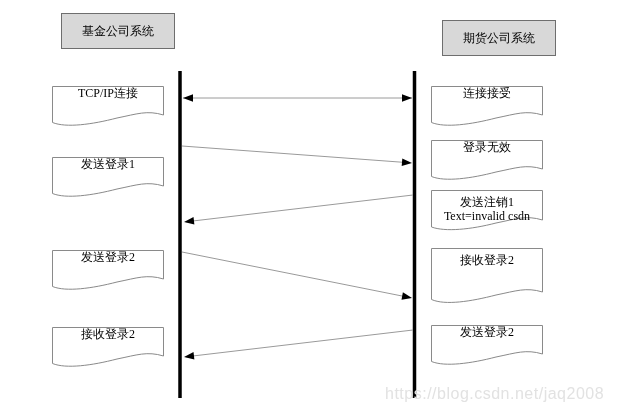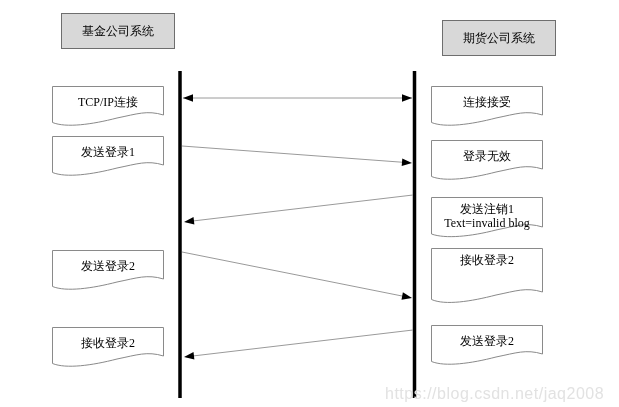--- a/index.html
+++ b/index.html
@@ -13,21 +13,21 @@
     background:#d8d8d8; border:1px solid #6e6e6e;
     display:flex; align-items:center; justify-content:center;
     font-size:12px; color:#000;
   }
   .doc { position:absolute; width:112px; }
   .doc svg { position:absolute; left:0; top:0; display:block; }
   .doc-text {
     position:relative; width:112px; text-align:center;
     font-size:12px; color:#000;
   }
-  .doc-text.one   { padding-top:9px;  line-height:14px; }
+  .doc-text.one   {  line-height:14px; }
   .doc-text.two   { padding-top:5px;  line-height:14px; }
   .doc-text.three { padding-top:5px;  line-height:15px; }
   .watermark {
     position:absolute; left:385px; top:385px;
     font-family:"Liberation Sans","DejaVu Sans",sans-serif;
     font-size:16px; color:#e2e2e2; letter-spacing:0.5px; white-space:nowrap;
   }
 </style>
 </head>
 <body>
@@ -78,21 +78,21 @@
 
   <div class="doc" style="left:52px; top:86px;">
     <svg width="112" height="42" viewBox="0 0 112 42">
       <path d="M0.5,0.5 H111.5 V29 C 95,24 85,28 65,32 C 40,38.5 14,42 0.5,36.5 Z" fill="#ffffff" stroke="#8a8a8a" stroke-width="1"></path>
     </svg>
     <div class="doc-text one">
       <div>TCP/IP连接</div>
     </div>
   </div>
 
-  <div class="doc" style="left:52px; top:136px;">
+  <div class="doc" style="left:52px; top:157px;">
     <svg width="112" height="42" viewBox="0 0 112 42">
       <path d="M0.5,0.5 H111.5 V29 C 95,24 85,28 65,32 C 40,38.5 14,42 0.5,36.5 Z" fill="#ffffff" stroke="#8a8a8a" stroke-width="1"></path>
     </svg>
     <div class="doc-text one">
       <div>发送登录1</div>
     </div>
   </div>
 
 
   <div class="doc" style="left:52px; top:250px;">
@@ -124,27 +124,27 @@
 
   <div class="doc" style="left:431px; top:86px;">
     <svg width="112" height="42" viewBox="0 0 112 42">
       <path d="M0.5,0.5 H111.5 V29 C 95,24 85,28 65,32 C 40,38.5 14,42 0.5,36.5 Z" fill="#ffffff" stroke="#8a8a8a" stroke-width="1"></path>
     </svg>
     <div class="doc-text one">
       <div>连接接受</div>
     </div>
   </div>
 
-  <div class="doc" style="left:431px; top:190px;margin-top:7px;">
+  <div class="doc" style="left:431px; top:190px;">
     <svg width="112" height="42" viewBox="0 0 112 42">
       <path d="M0.5,0.5 H111.5 V30 C 95,25 85,29 65,33 C 40,39.5 14,42 0.5,37 Z" fill="#ffffff" stroke="#8a8a8a" stroke-width="1"></path>
     </svg>
     <div class="doc-text two">
       <div>发送注销1</div>
-      <div>Text=invalid blog</div>
+      <div>Text=invalid csdn</div>
     </div>
   </div>
 
   <div class="doc" style="left:431px; top:248px;">
     <svg width="112" height="58" viewBox="0 0 112 58">
       <path d="M0.5,0.5 H111.5 V44 C 95,39 85,43 65,47 C 40,53.5 14,57.5 0.5,51.5 Z" fill="#ffffff" stroke="#8a8a8a" stroke-width="1"></path>
     </svg>
     <div class="doc-text three">
       <div>接收登录2</div>
     </div>

